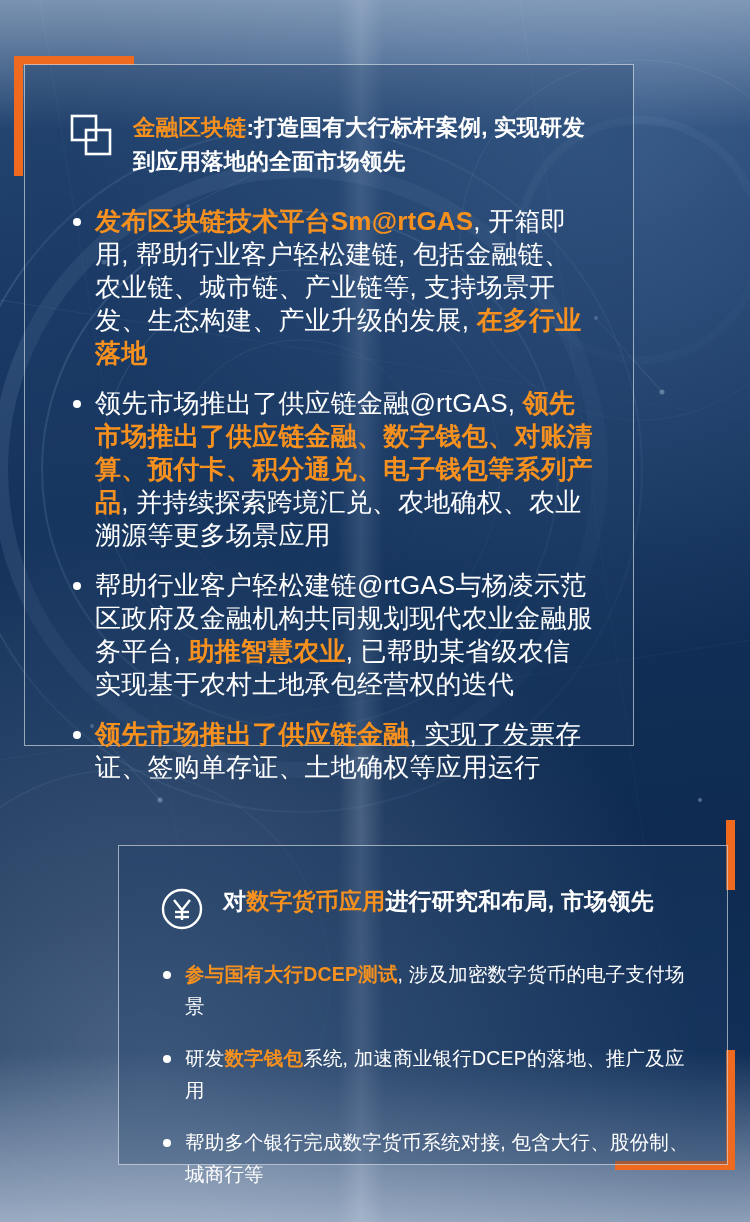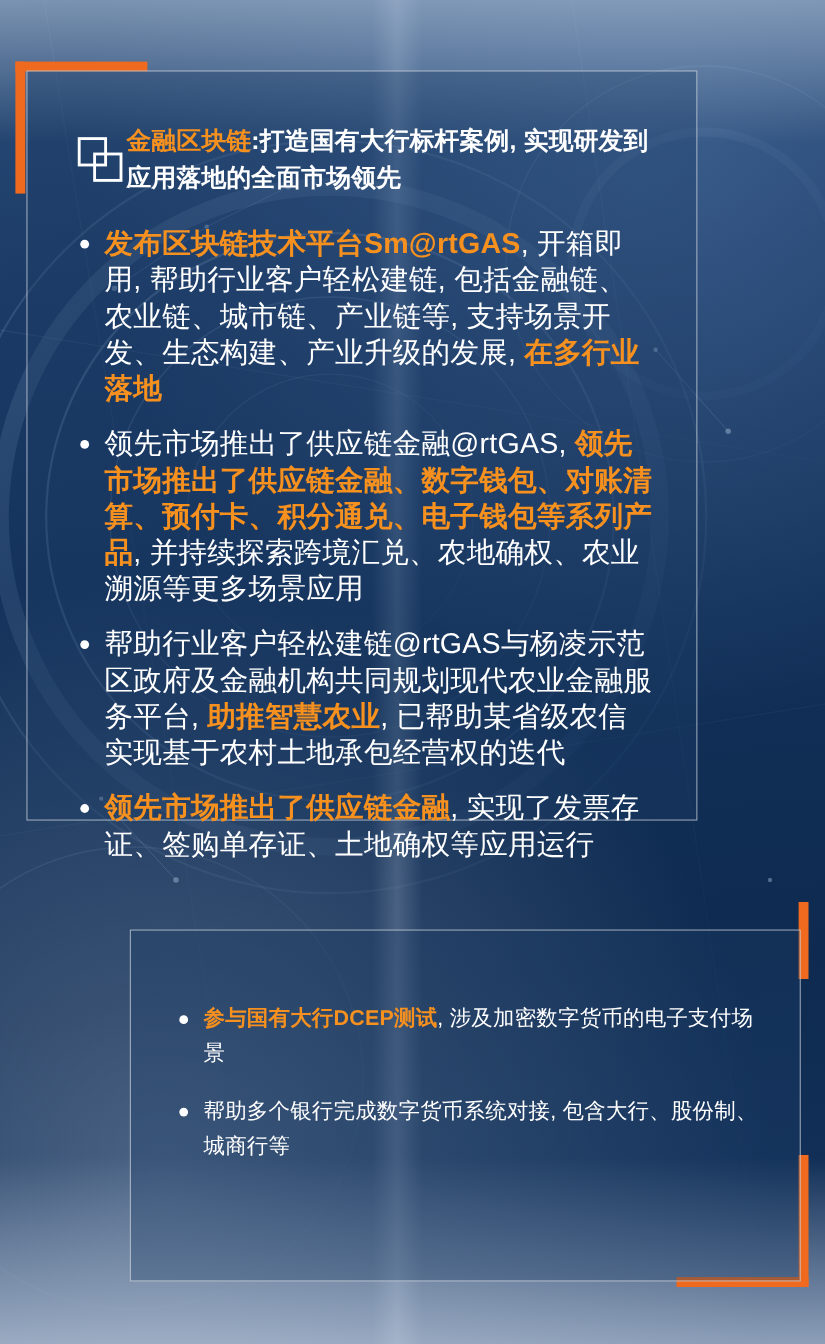--- a/index.html
+++ b/index.html
@@ -61,21 +61,22 @@
     box-sizing: border-box;
   }
   .card-1 { left: 24px; top: 64px; width: 610px; height: 682px; }
   .card-2 { left: 118px; top: 845px; width: 610px; height: 320px; }
 
   .card-inner { padding: 46px 40px 20px 44px; }
   .card-inner-2 { padding: 38px 34px 20px 40px; }
 
   .head-row {
     display: flex;
-    align-items: center;
+    align-items: flex-start;
+    gap: 18px;
   }
   .head-icon {
     flex: 0 0 auto;
     width: 46px;
     height: 46px;
     margin-top: 2px;
   }
   .head-text {
     font-size: 22.5px;
     line-height: 34px;
@@ -193,24 +194,41 @@
         </li>
         <li>
           <span class="hl">领先市场推出了供应链金融</span><span>, 实现了发票存证、签购单存证、土地确权等应用运行</span>
         </li>
       </ul>
     </div>
   </div>
 
   <div class="card card-2">
     <div class="card-inner-2">
+      <div class="head-row">
+        <span class="head-icon">
+          <svg width="46" height="46" viewBox="0 0 46 46" xmlns="http://www.w3.org/2000/svg">
+            <circle cx="23" cy="23" r="19" fill="none" stroke="#ffffff" stroke-width="2.4"></circle>
+            <path d="M15 14 L23 24 L31 14" fill="none" stroke="#ffffff" stroke-width="2.4"></path>
+            <path d="M23 24 L23 34" stroke="#ffffff" stroke-width="2.4"></path>
+            <path d="M16 26 L30 26" stroke="#ffffff" stroke-width="2.4"></path>
+            <path d="M16 31 L30 31" stroke="#ffffff" stroke-width="2.4"></path>
+          </svg>
+        </span>
+        <div class="head-text">
+          <span>对</span><span class="hl">数字货币应用</span><span>进行研究和布局, 市场领先</span>
+        </div>
+      </div>
 
       <ul class="bullets">
         <li>
           <span class="hl">参与国有大行DCEP测试</span><span>, 涉及加密数字货币的电子支付场景</span>
+        </li>
+        <li>
+          <span>研发</span><span class="hl">数字钱包</span><span>系统, 加速商业银行DCEP的落地、推广及应用</span>
         </li>
         <li>
           <span>帮助多个银行完成数字货币系统对接, 包含大行、股份制、城商行等</span>
         </li>
       </ul>
     </div>
   </div>
 
 </div>
 

